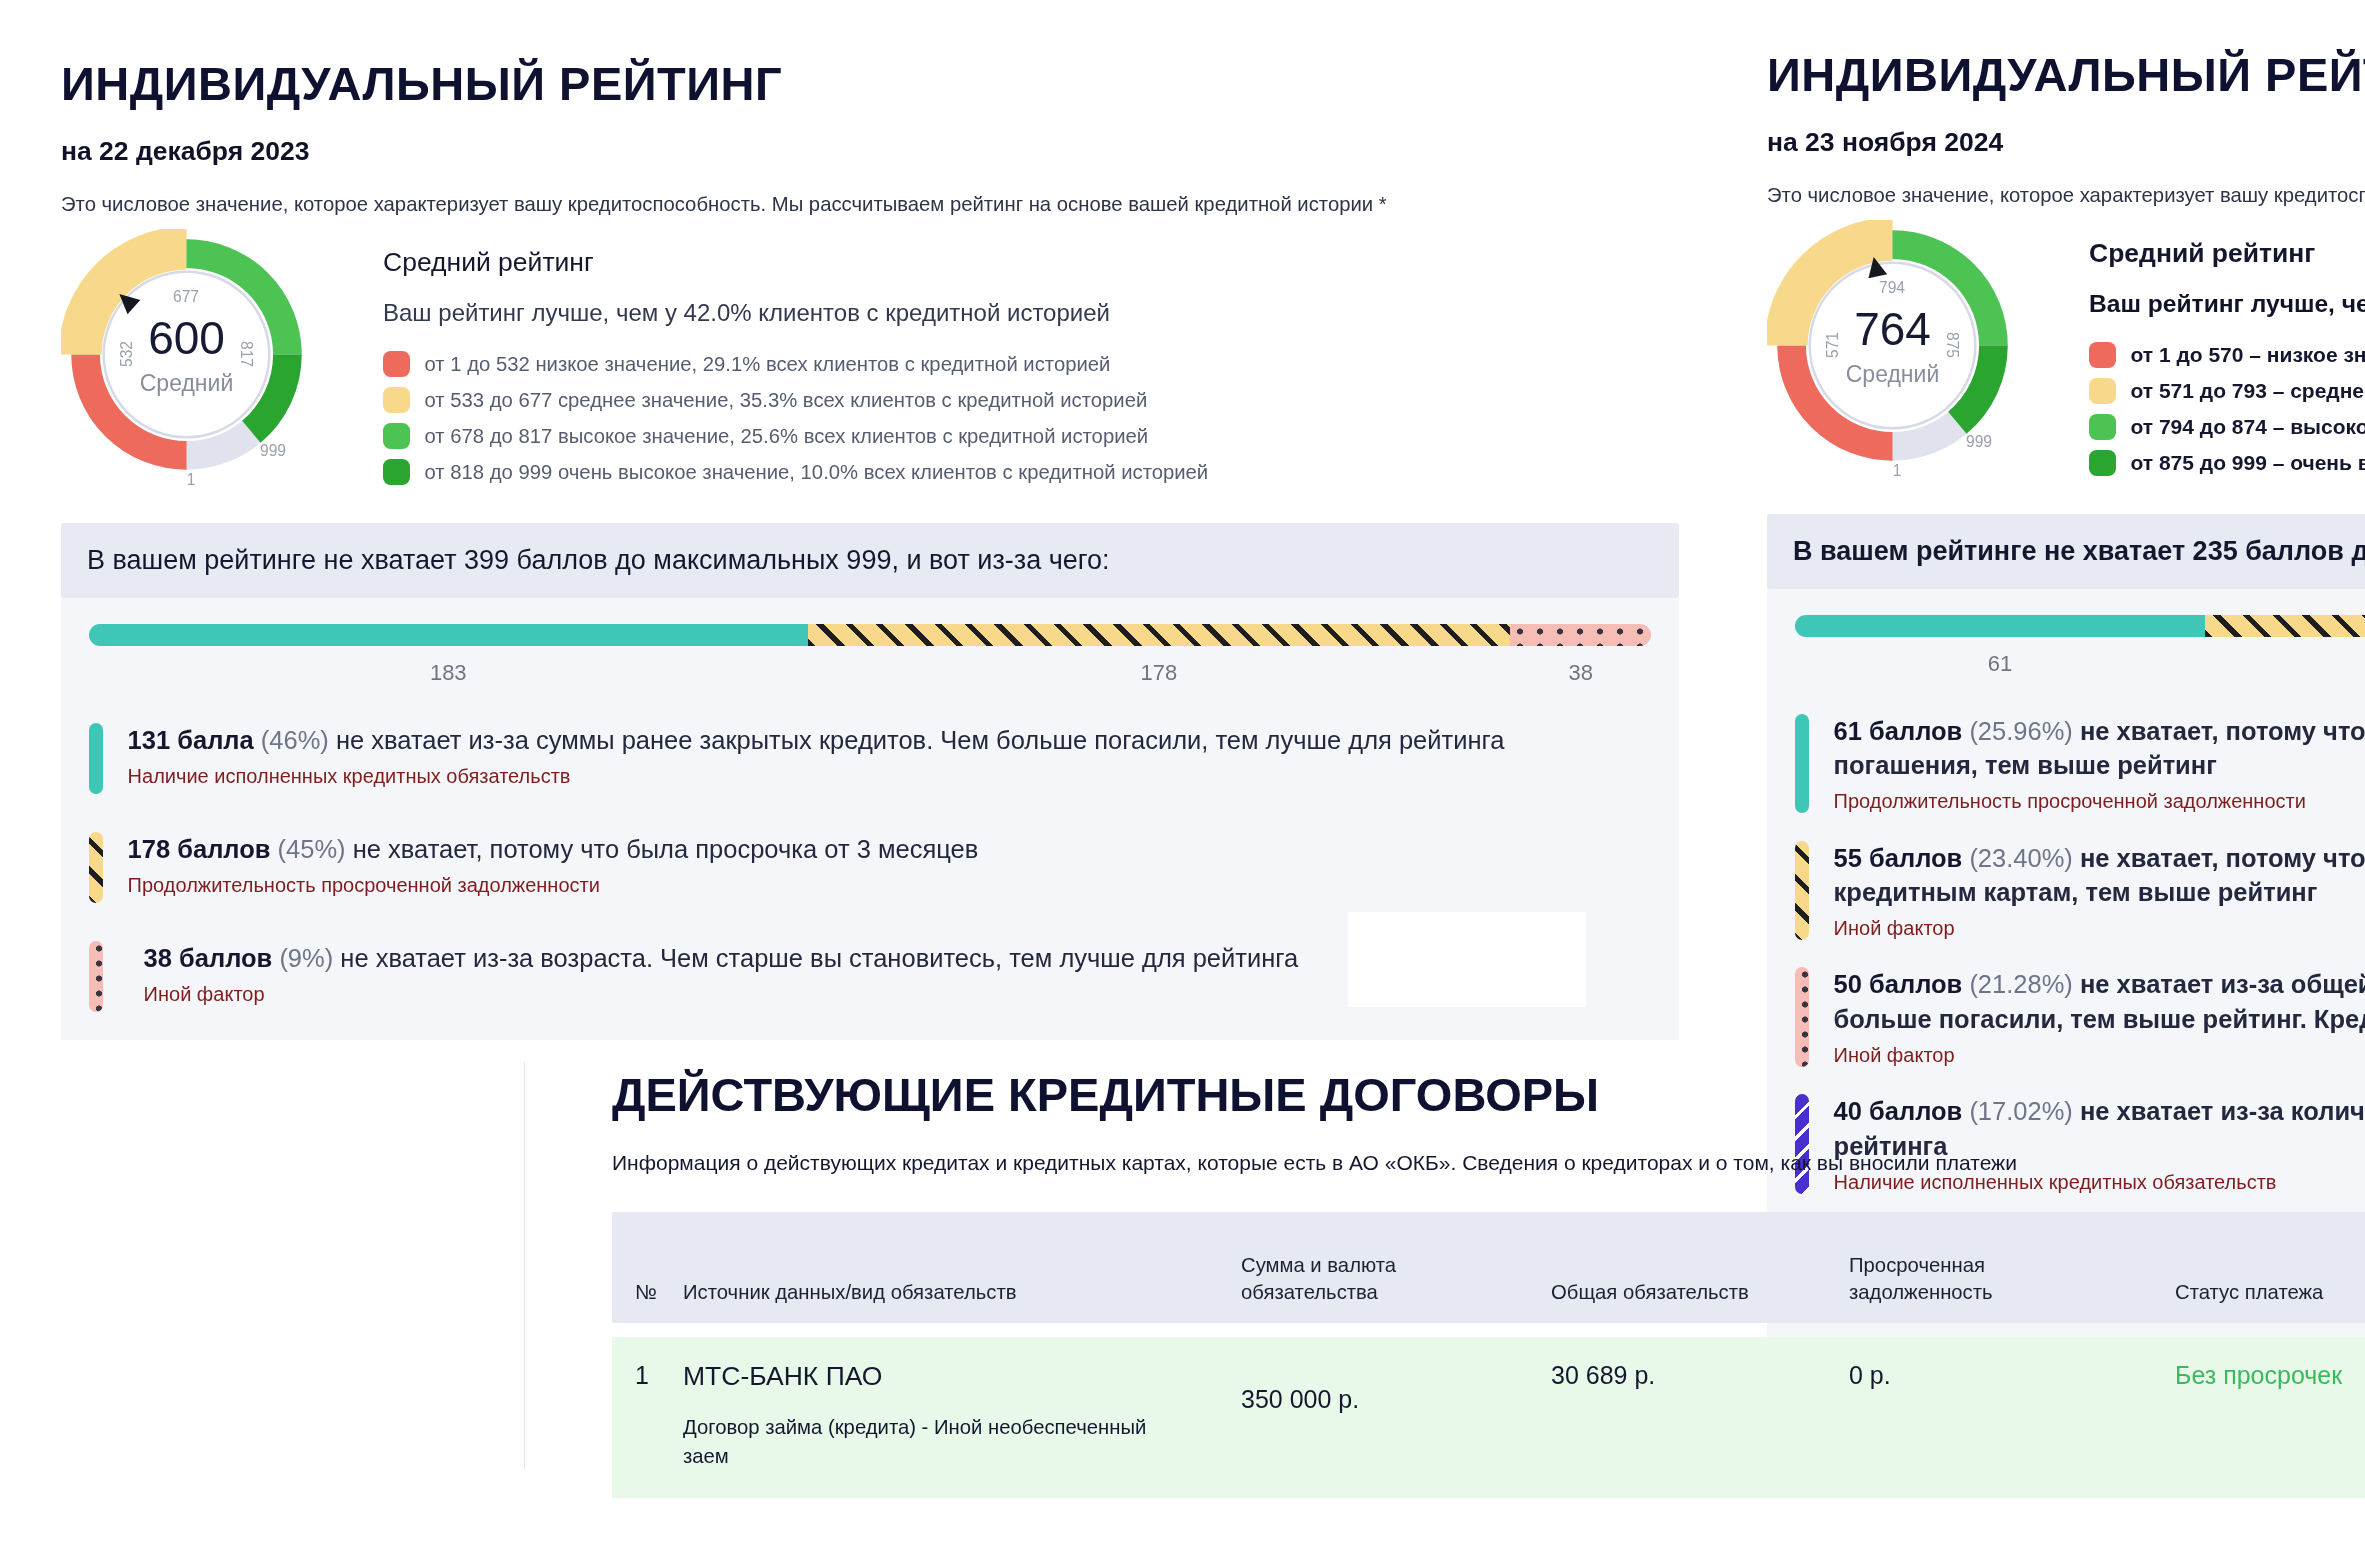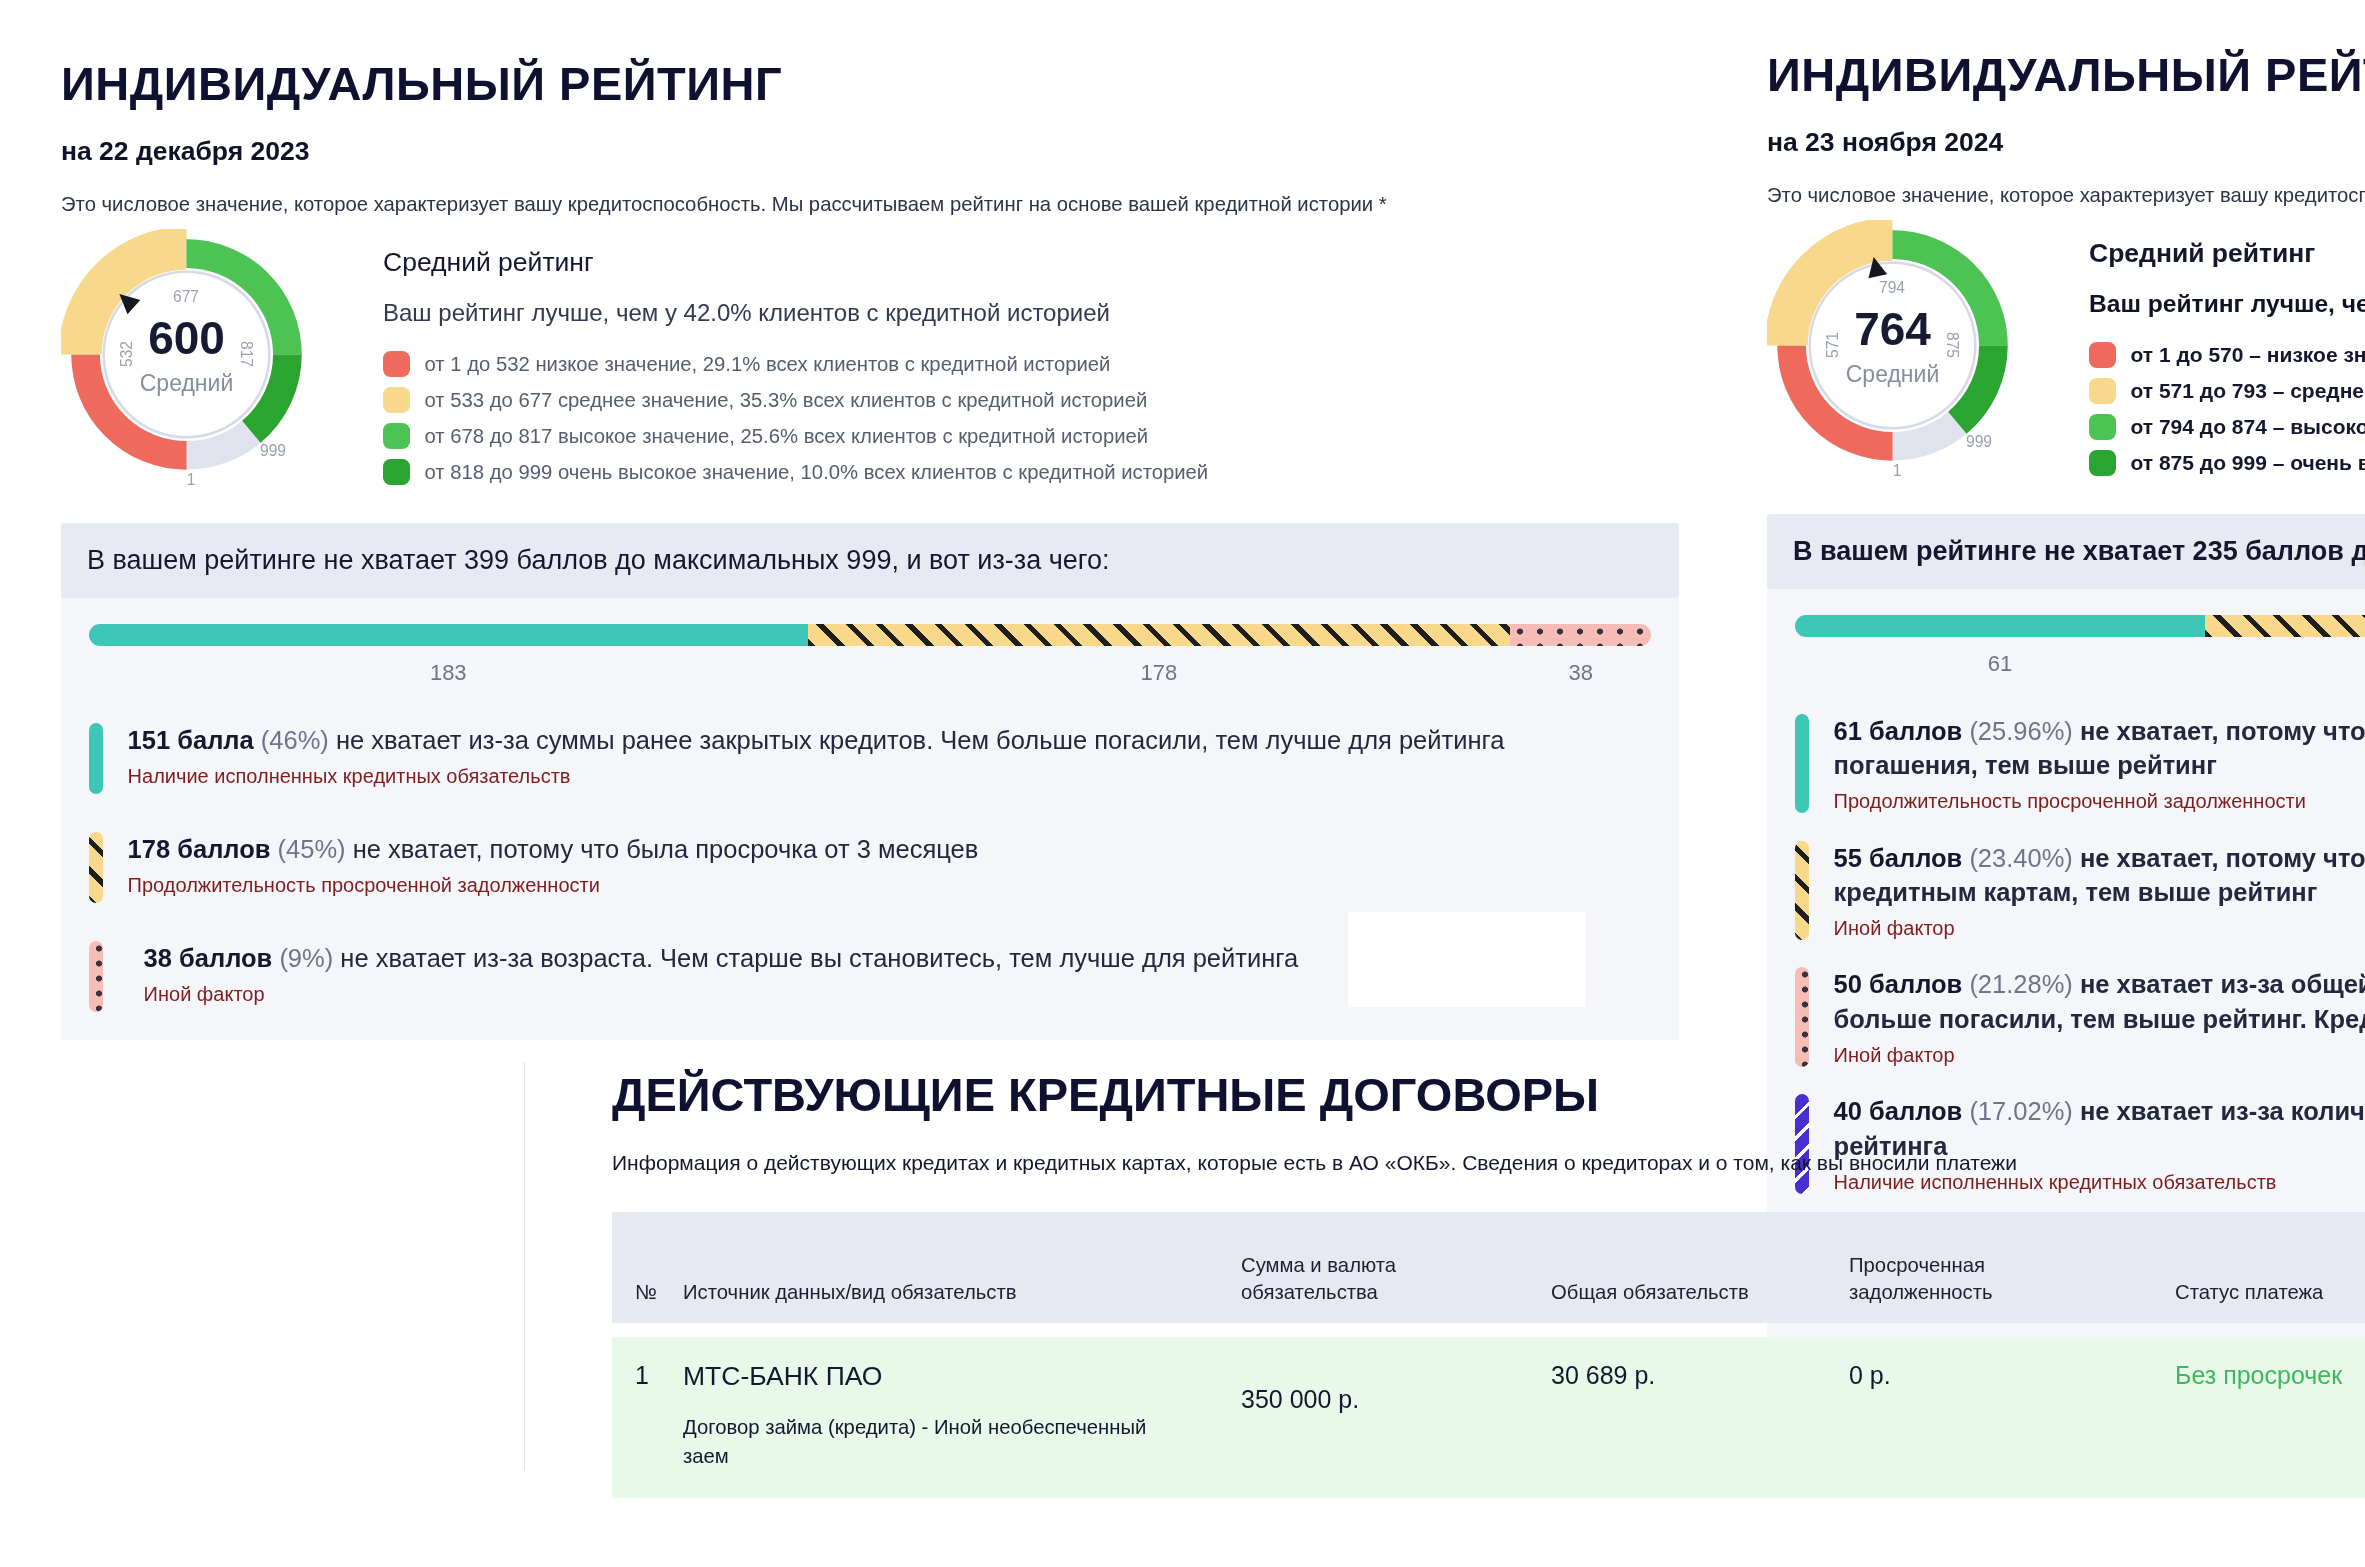--- a/index.html
+++ b/index.html
@@ -13,21 +13,21 @@
   #report-right { left: 1767px; top: 47px; width: 1635px; }
 
   .title { font-size: 47px; font-weight: 700; color: #0e1130; letter-spacing: 0.5px; }
   .date { margin-top: 24.6px; font-size: 26.5px; font-weight: 700; color: #101228; }
   .subtitle { margin-top: 26px; font-size: 20.3px; color: #2e3347; }
 
   .gauge-row { display: flex; align-items: flex-start; margin-top: 13.2px; }
   .gauge { position: relative; width: 251px; height: 251px; flex: 0 0 auto; }
   .gauge svg { width: 251px; height: 251px; display: block; }
   .gauge-center { position: absolute; inset: 0; display: flex; flex-direction: column; align-items: center; justify-content: center; }
-  .gauge-value { font-size: 46px; font-weight: 700; color: #171a33; }
+  .gauge-value { font-size: 46px; font-weight: 400; color: #171a33; }
   .gauge-cat { font-size: 23px; color: #878d9c; margin-top: 4.7px; }
   .tick { position: absolute; font-size: 15.6px; color: #9aa0ac; white-space: nowrap; }
 
   .legend { margin-left: 71px; margin-top: 18px; }
   .legend-title { font-size: 26.5px; color: #14172e; }
   .legend-summary { margin-top: 21px; font-size: 24px; color: #33394e; }
   .legend-items { margin-top: 24px; }
   .legend-item { display: flex; align-items: center; margin-bottom: 9.5px; }
   .legend-swatch { width: 26.5px; height: 26.5px; border-radius: 7.6px; flex: 0 0 auto; }
   .legend-text { margin-left: 15px; font-size: 20.3px; color: #565d70; }
@@ -148,21 +148,21 @@
       </div>
     <div class="bar-labels">
         <div class="bar-label" style="width: 46%;">183</div>
         <div class="bar-label" style="width: 45%;">178</div>
         <div class="bar-label" style="width: 9%;">38</div>
       </div>
     <div class="reasons">
         <div class="reason">
           <div class="reason-icon pat-teal"></div>
           <div class="reason-body">
-            <div class="reason-title"><span class="reason-strong">151 балла </span><span class="reason-pct">(46%) </span><span>не хватает из-за суммы ранее закрытых кредитов. Чем больше погасили, тем лучше для рейтинга</span></div>
+            <div class="reason-title"><span class="reason-strong">131 балла </span><span class="reason-pct">(46%) </span><span>не хватает из-за суммы ранее закрытых кредитов. Чем больше погасили, тем лучше для рейтинга</span></div>
             <div class="reason-factor">Наличие исполненных кредитных обязательств</div>
           </div>
         </div>
         <div class="reason">
           <div class="reason-icon pat-yellow-stripes"></div>
           <div class="reason-body">
             <div class="reason-title"><span class="reason-strong">178 баллов </span><span class="reason-pct">(45%) </span><span>не хватает, потому что была просрочка от 3 месяцев</span></div>
             <div class="reason-factor">Продолжительность просроченной задолженности</div>
           </div>
         </div>

